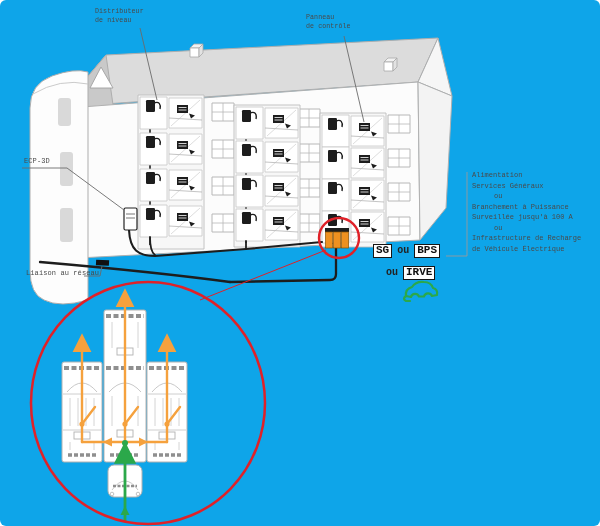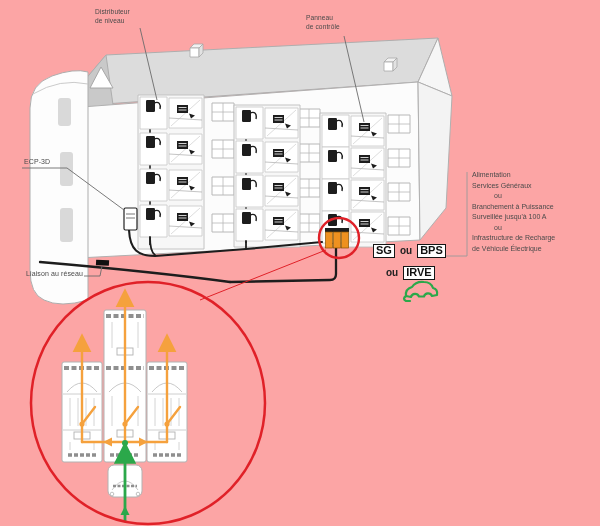--- a/index.html
+++ b/index.html
@@ -1,17 +1,17 @@
 <!DOCTYPE html>
 <html><head>
 <meta charset="utf-8">
 <style>
   html,body{margin:0;padding:0;background:#fff;}
-  #stage{position:relative;width:600px;height:526px;background:#fca5a5;overflow:hidden;
-         font-family:Liberation Sans, sans-serif;color:#3c3c3c;}
+  #stage{position:relative;width:600px;height:526px;background:#0ea5e9;overflow:hidden;
+         font-family:Liberation Mono, monospace;color:#3c3c3c;border-radius:6px;}
   #stage svg{position:absolute;left:0;top:0;}
   .lbl{position:absolute;font-size:6.6px;line-height:1.32;white-space:pre-line;color:#4a4a4a;letter-spacing:.1px;}
   .lbl.med{font-size:7px;}
   .annotation{position:absolute;left:472px;top:170px;width:132px;font-size:7px;line-height:1.5;color:#4a4a4a;}
   .ann-line{white-space:nowrap;}
   .ann-line.ou{padding-left:22px;}
   .badge-row{position:absolute;display:flex;align-items:center;gap:5px;}
   .badge{display:inline-block;border:1.6px solid #151515;background:#fff;color:#111;
          font-weight:bold;font-size:11px;line-height:1.05;padding:0 2px;}
   .ou-word{font-weight:bold;font-size:10px;color:#222;}

